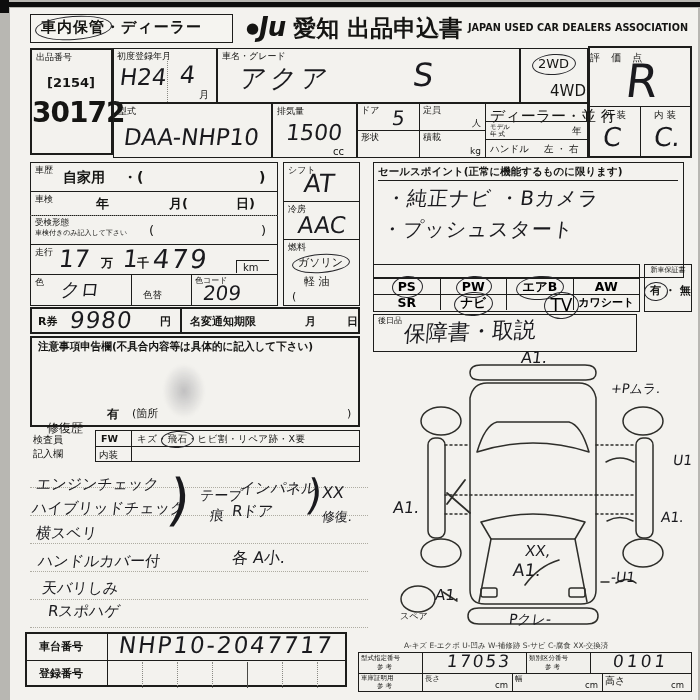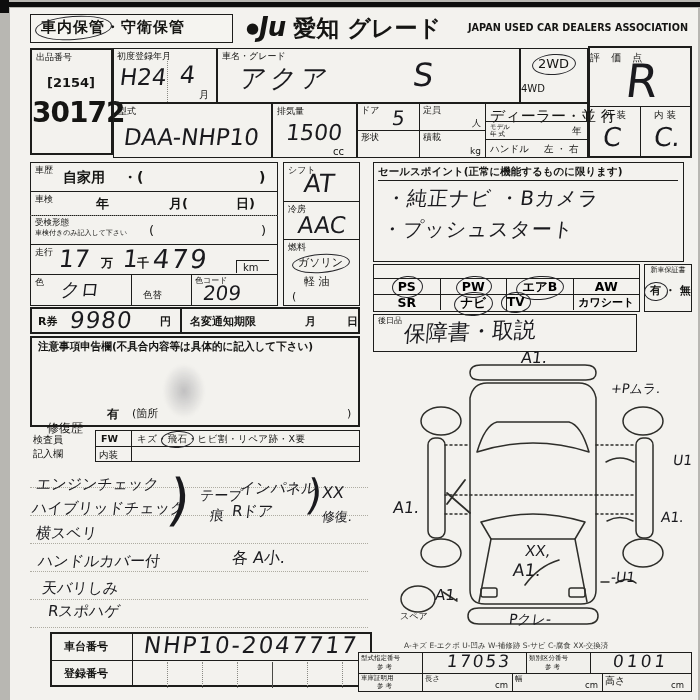--- a/index.html
+++ b/index.html
@@ -20,26 +20,26 @@
 </style>
 </head>
 <body>
 
 <div class="paper"></div>
 <div style="position:absolute;left:0;top:2px;width:700px;height:5px;background:#0d0d0d"></div>
 <div style="position:absolute;left:0;top:0;width:9px;height:13px;background:#0d0d0d"></div>
 
 <div class="b" style="left:30px;top:14px;width:203px;height:29px;background:#f5f4f0">
   <div class="pt" style="left:10px;top:4px;font-size:15px;font-weight:bold;letter-spacing:1px">
-    <span class="circled">車内保管</span><span>・</span><span>守衛保管</span>
+    <span class="circled">車内保管</span><span>・</span><span>ディーラー</span>
   </div>
 </div>
 <div class="pt" style="left:246px;top:13px;font-size:23px;font-weight:bold">
   <span style="font-size:15px;vertical-align:3px">●</span><span style="font-style:italic;font-size:26px;letter-spacing:-1px">Ju</span>
-  <span style="letter-spacing:0px">愛知 グレード</span>
+  <span style="letter-spacing:0px">愛知 出品申込書</span>
 </div>
 <div class="pt" style="left:468px;top:22px;font-size:10.5px;font-weight:bold;transform:scaleX(.92);transform-origin:left">JAPAN USED CAR DEALERS ASSOCIATION</div>
 
 <div class="b b2" style="left:30px;top:48px;width:83px;height:107px">
   <div class="lb" style="left:4px;top:3px">出品番号</div>
   <div class="pt" style="left:0;top:26px;width:78px;text-align:center;font-size:13px;font-weight:bold">[2154]</div>
   <div class="pt" style="left:0;top:48px;width:78px;text-align:center;font-size:28px;font-weight:bold;letter-spacing:-1px">30172</div>
 </div>
 
 <div class="b" style="left:113px;top:48px;width:104px;height:55px">
@@ -51,21 +51,21 @@
 </div>
 
 <div class="b" style="left:217px;top:48px;width:303px;height:55px">
   <div class="lb" style="left:4px;top:3px">車名・グレード</div>
   <div class="hw" style="left:22px;top:16px;font-size:26px;letter-spacing:4px">アクア</div>
   <div class="hw" style="left:195px;top:10px;font-size:32px">S</div>
 </div>
 
 <div class="b" style="left:520px;top:48px;width:68px;height:55px">
   <div class="pt" style="left:0;top:8px;width:65px;text-align:center;font-size:13px"><span class="circled">2WD</span></div>
-  <div class="pt" style="left:0;top:34px;width:65px;text-align:left;font-size:10px">4WD</div>
+  <div class="pt" style="left:0;top:34px;width:65px;text-align:right;font-size:15px">4WD</div>
 </div>
 
 <div class="b b2" style="left:588px;top:46px;width:104px;height:112px">
   <div class="pt" style="left:0;top:4px;width:100px;text-align:left;font-size:10px;letter-spacing:4px">評 価 点</div>
   <div class="hw" style="left:36px;top:10px;font-size:46px">R</div>
   <div style="position:absolute;left:0;top:58px;width:100px;height:51px;border-top:1.5px solid #1d1d1b">
     <div style="position:absolute;left:50%;top:0;height:100%;border-left:1.5px solid #1d1d1b"></div>
     <div class="pt" style="left:0;top:3px;width:50px;text-align:center;font-size:9.5px">外 装</div>
     <div class="pt" style="left:50px;top:3px;width:50px;text-align:center;font-size:9.5px">内 装</div>
     <div class="hw" style="left:13px;top:17px;font-size:26px">C</div>
@@ -207,37 +207,37 @@
   <div class="lb" style="left:4px;top:3px">冷房</div>
   <div class="hw" style="left:14px;top:12px;font-size:23px">AAC</div>
 </div>
 <div class="b" style="left:283px;top:239px;width:77px;height:67px">
   <div class="lb" style="left:4px;top:3px">燃料</div>
   <div class="pt" style="left:14px;top:17px;font-size:11px"><span class="circled">ガソリン</span></div>
   <div class="pt" style="left:20px;top:36px;font-size:11px">軽 油</div>
   <div class="pt" style="left:8px;top:51px;font-size:11px">(</div>
 </div>
 
-<div class="b" style="left:373px;top:162px;width:311px;height:100px">
+<div class="b" style="left:373px;top:162px;width:311px;height:116px">
   <div class="pt" style="left:4px;top:3px;font-size:10.5px;font-weight:bold;border-bottom:1.5px solid #1d1d1b;width:300px;padding-bottom:2px">セールスポイント(正常に機能するものに限ります)</div>
   <div class="hw" style="left:12px;top:25px;font-size:20px;letter-spacing:1px">・純正ナビ ・Bカメラ</div>
   <div class="hw" style="left:8px;top:56px;font-size:20px;letter-spacing:1px">・プッシュスタート</div>
 </div>
 
 <div class="b" style="left:373px;top:264px;width:267px;height:48px">
   <div style="position:absolute;left:0;top:13px;width:100%;height:16px;border-top:1.5px solid #1d1d1b;display:flex">
     <div style="flex:1;border-right:1.5px solid #1d1d1b;text-align:center;font-size:12.5px;font-weight:bold"><span class="circled">PS</span></div>
     <div style="flex:1;border-right:1.5px solid #1d1d1b;text-align:center;font-size:12.5px;font-weight:bold"><span class="circled">PW</span></div>
     <div style="flex:1;border-right:1.5px solid #1d1d1b;text-align:center;font-size:12.5px;font-weight:bold"><span class="circled">エアB</span></div>
     <div style="flex:1;text-align:center;font-size:12.5px;font-weight:bold"><span>AW</span></div>
   </div>
   <div style="position:absolute;left:0;top:29px;width:100%;height:16px;border-top:1.5px solid #1d1d1b;display:flex">
     <div style="flex:1;border-right:1.5px solid #1d1d1b;text-align:center;font-size:12.5px;font-weight:bold"><span>SR</span></div>
     <div style="flex:1;border-right:1.5px solid #1d1d1b;text-align:center;font-size:12.5px;font-weight:bold"><span class="circled">ナビ</span></div>
-    <div style="flex:1;border-right:1.5px solid #1d1d1b;text-align:left;font-size:12px;font-weight:bold"><span class="circled">TV</span></div>
+    <div style="flex:1;border-right:1.5px solid #1d1d1b;text-align:right;font-size:17px;font-weight:normal"><span class="circled">TV</span></div>
     <div style="flex:1;text-align:center;font-size:11px;font-weight:bold"><span>カワシート</span></div>
   </div>
 </div>
 
 <div class="b" style="left:644px;top:264px;width:48px;height:48px">
   <div class="pt" style="left:0;top:2px;width:100%;text-align:center;font-size:7px">新車保証書</div>
   <div class="pt" style="left:5px;top:20px;font-size:11px;font-weight:bold">
     <span class="circled">有</span>
     <span>・</span>
     <span>無</span>
@@ -283,21 +283,21 @@
   <div class="hw" style="left:20px;top:148px;font-size:16px">A1.</div>
   <div class="hw" style="left:152px;top:192px;font-size:15px">XX,</div>
   <div class="hw" style="left:140px;top:210px;font-size:17px">A1.</div>
   <div class="hw" style="left:238px;top:218px;font-size:14px">-U1</div>
   <div class="hw" style="left:62px;top:236px;font-size:15px">A1.</div>
   <div class="pt" style="left:27px;top:260px;font-size:9px">スペア</div>
   <div class="hw" style="left:136px;top:260px;font-size:14px">Pクレ-</div>
 </div>
 <div class="pt" style="left:404px;top:642px;font-size:7.5px;color:#3a3a36">A-キズ E-エクボ U-凹み W-補修跡 S-サビ C-腐食 XX-交換済</div>
 
-<div class="b b2" style="left:50px;top:632px;width:322px;height:55px">
+<div class="b b2" style="left:25px;top:632px;width:322px;height:55px">
   <div style="position:absolute;left:0;top:50%;width:100%;border-top:1.5px solid #1d1d1b"></div>
   <div style="position:absolute;left:80px;top:0;height:100%;border-left:1.5px solid #1d1d1b"></div>
   <div class="pt" style="left:12px;top:7px;font-size:11px;font-weight:bold">車台番号</div>
   <div class="hw" style="left:92px;top:0px;font-size:23px;letter-spacing:2px">NHP10-2047717</div>
   <div class="pt" style="left:12px;top:34px;font-size:11px;font-weight:bold">登録番号</div>
   <div style="position:absolute;left:115px;top:28px;height:26px;border-left:1px dotted #8a8a84"></div>
   <div style="position:absolute;left:150px;top:28px;height:26px;border-left:1px dotted #8a8a84"></div>
   <div style="position:absolute;left:185px;top:28px;height:26px;border-left:1px dotted #8a8a84"></div>
   <div style="position:absolute;left:220px;top:28px;height:26px;border-left:1px solid #4a4a46"></div>
   <div style="position:absolute;left:255px;top:28px;height:26px;border-left:1px dotted #8a8a84"></div>

